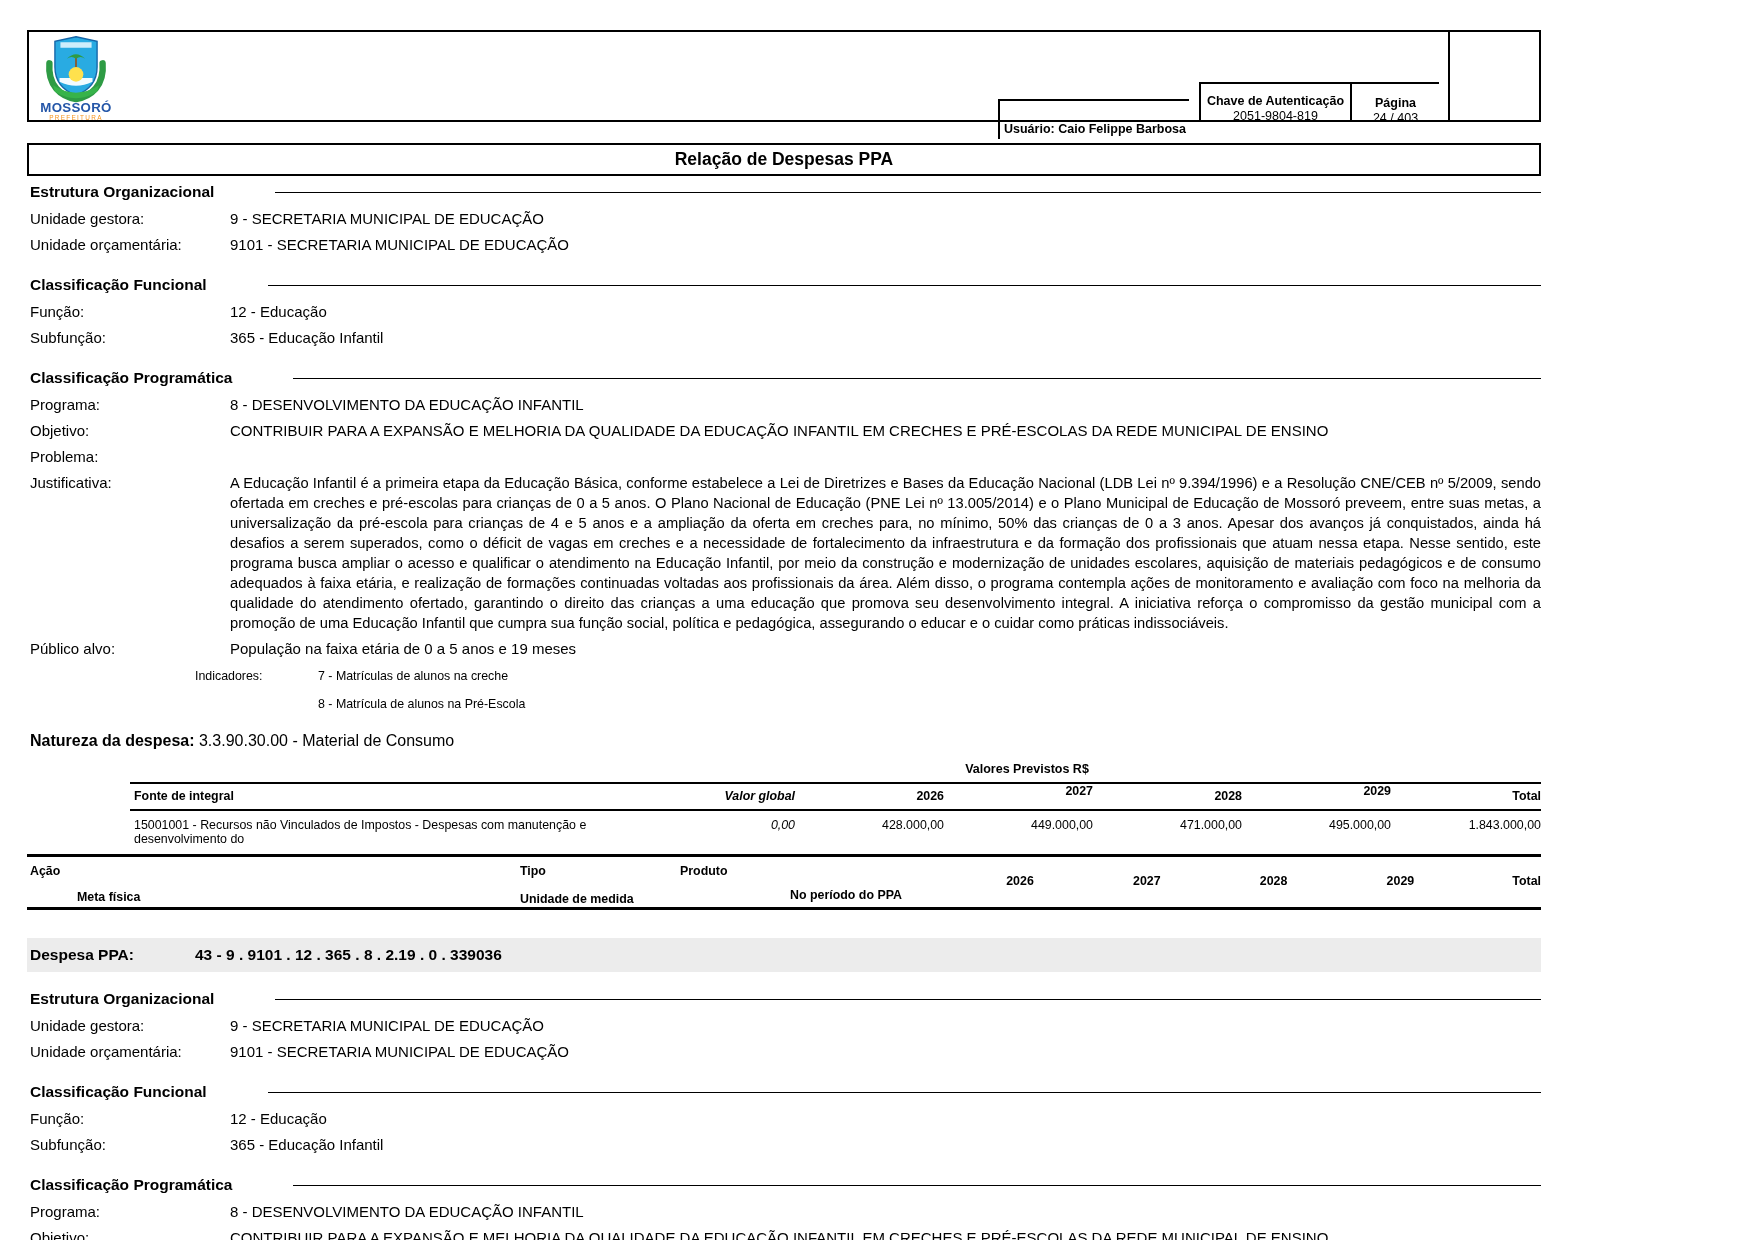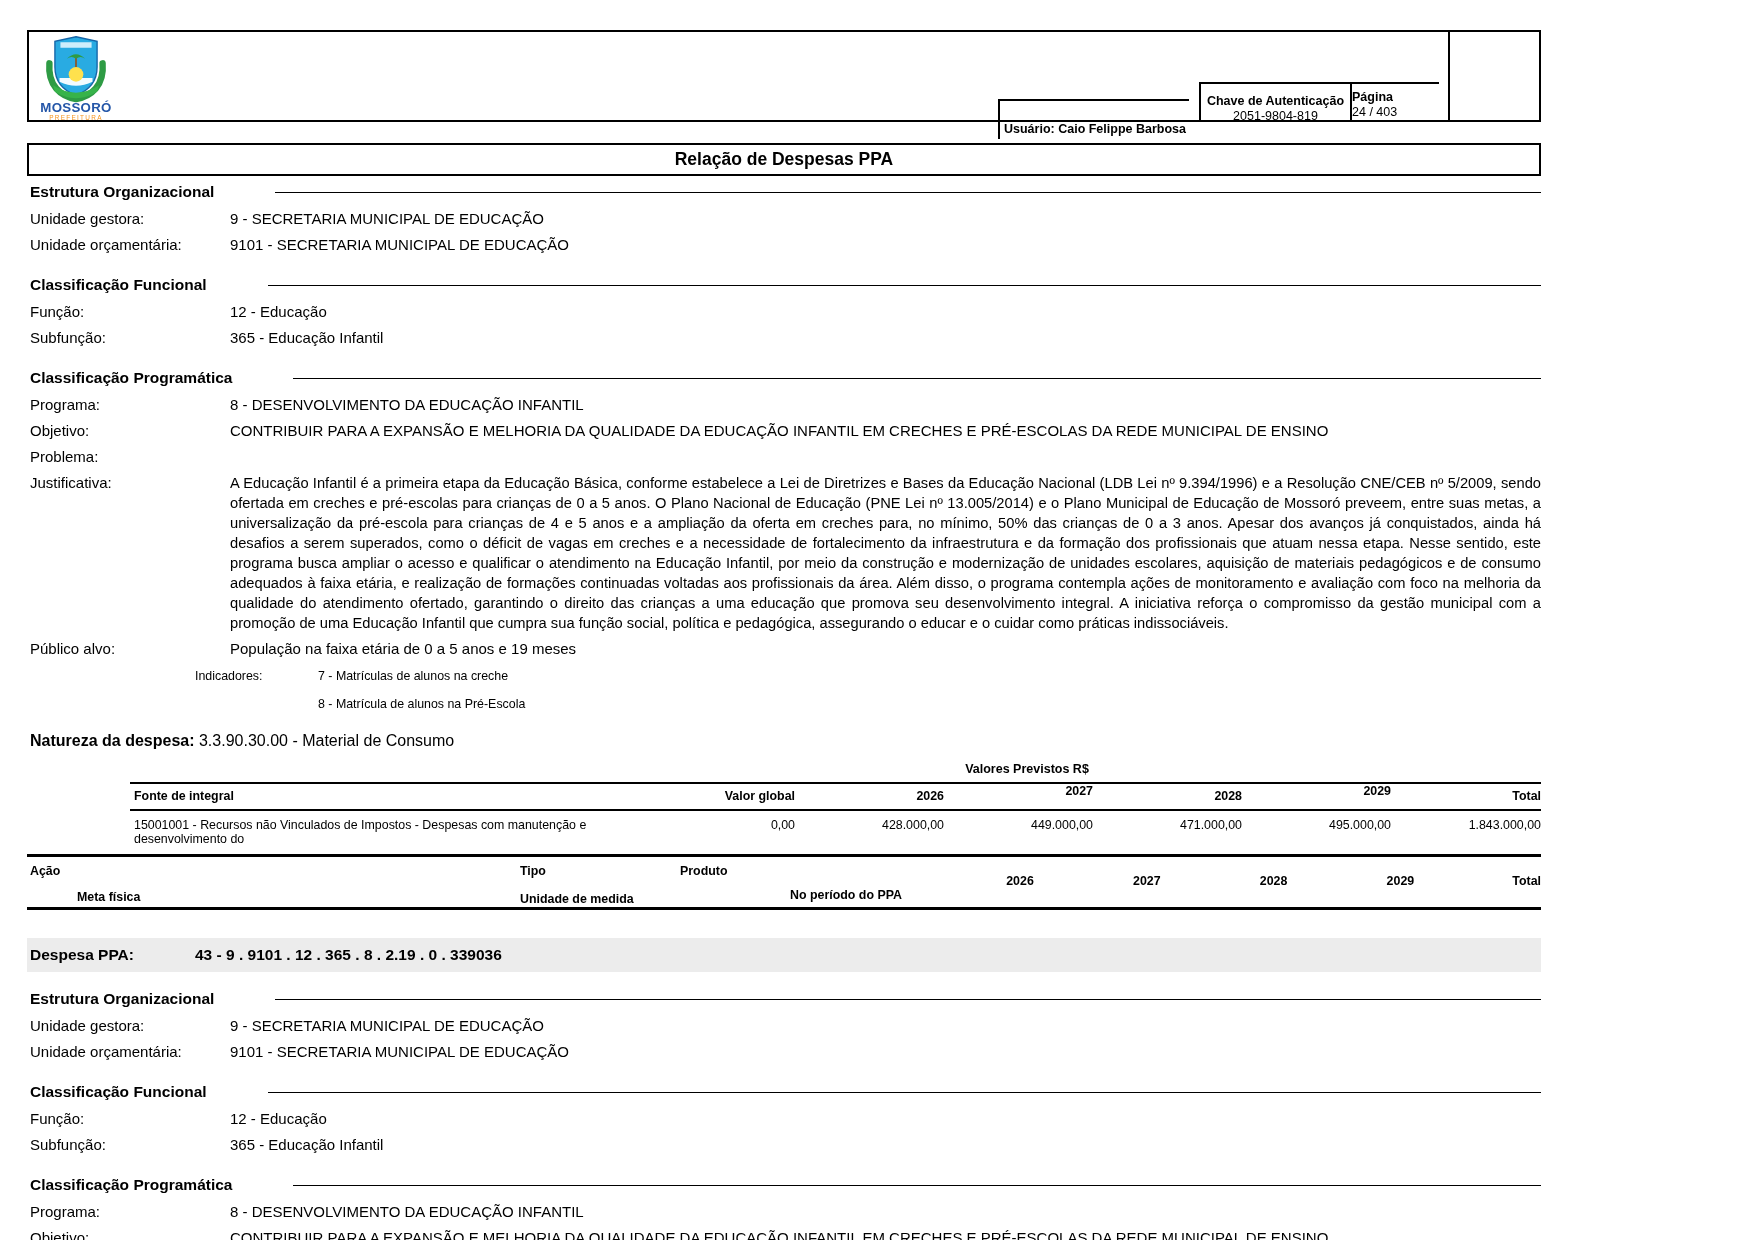--- a/index.html
+++ b/index.html
@@ -17,21 +17,21 @@
     border:2px solid #000; background:#fff;
   }
   .logo { position:absolute; left:10px; top:2px; }
   .head-text { position:absolute; left:86px; top:6px; width:620px; }
   .org-name { font-size:26px; font-weight:bold; letter-spacing:-0.5px; margin-bottom:3px; }
   .addr { font-size:12.5px; line-height:17px; }
   .link { text-decoration:underline; cursor:pointer; }
   .hcell { position:absolute; top:50px; height:40px; border-top:2px solid #000; border-left:2px solid #000; font-size:12.5px; }
   .user-cell { left:969px; width:191px; display:flex; align-items:flex-end; padding:0 0 3px 4px; font-weight:bold;margin-top:17px; }
   .auth-cell { left:1170px; width:151px; text-align:center; padding-top:10px; }
-  .page-cell { left:1321px; width:89px; text-align:left; padding-top:6px; }
+  .page-cell { left:1321px; width:89px; text-align:center; padding-top:12px; }
   .cell-label { font-weight:bold; }
   .cell-value { margin-top:1px; }
   .head-vline { position:absolute; top:0; bottom:0; left:1419px; width:0; border-left:2px solid #000; }
 
   
   .title-box {
     position:absolute; left:27px; top:143px; width:1514px; height:33px;
     border:2px solid #000; display:flex; align-items:center; justify-content:center;
   }
   .title-box span { font-size:17.5px; font-weight:bold; }
@@ -51,21 +51,21 @@
   .ind-val-indent { margin-left:291px; }
   .natureza { margin-top:14px; font-size:16px; padding-left:3px; }
   .natureza .nat-lbl { font-weight:bold; }
 
   
   .vt-caption { margin-top:12px; margin-left:560px; width:880px; text-align:center; font-size:12.5px; font-weight:bold; }
   .vt { margin-left:103px; width:1411px; font-size:12.4px; margin-top:6px; }
   .vt-head { display:flex; border-top:2px solid #000; border-bottom:2px solid #000; padding:5px 0 6px; font-weight:bold; align-items:flex-end; }
   .vt-row { display:flex; padding:7px 0 8px; }
   .c-fonte { flex:1; text-align:left; padding-left:4px; }
-  .c-vg    { width:115px; text-align:right; flex:none; }
+  .c-vg    { width:115px; text-align:right; flex:none;font-style:italic; }
   .c-yr    { width:149px; text-align:right; flex:none; }
   .c-total { width:150px; text-align:right; flex:none; }
   .raised  { position:relative; top:-5px; }
 
   
   .acao-band { position:relative; height:56px; border-top:3px solid #000; border-bottom:3px solid #000; font-size:12.4px; font-weight:bold; }
   .acao-band .a-acao    { position:absolute; left:3px;  top:7px; }
   .acao-band .a-tipo    { position:absolute; left:493px; top:7px; }
   .acao-band .a-produto { position:absolute; left:653px; top:7px; }
   .acao-band .a-meta    { position:absolute; left:50px;  top:33px; }

